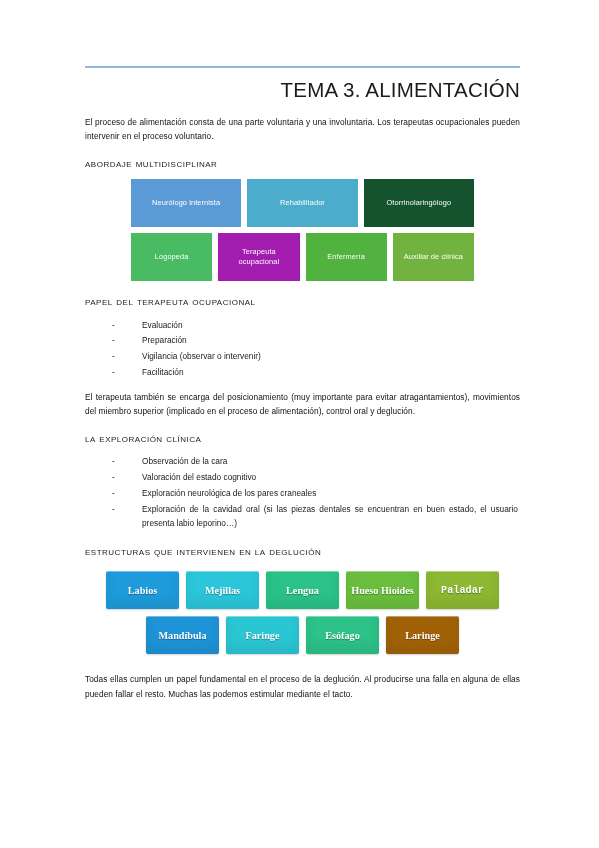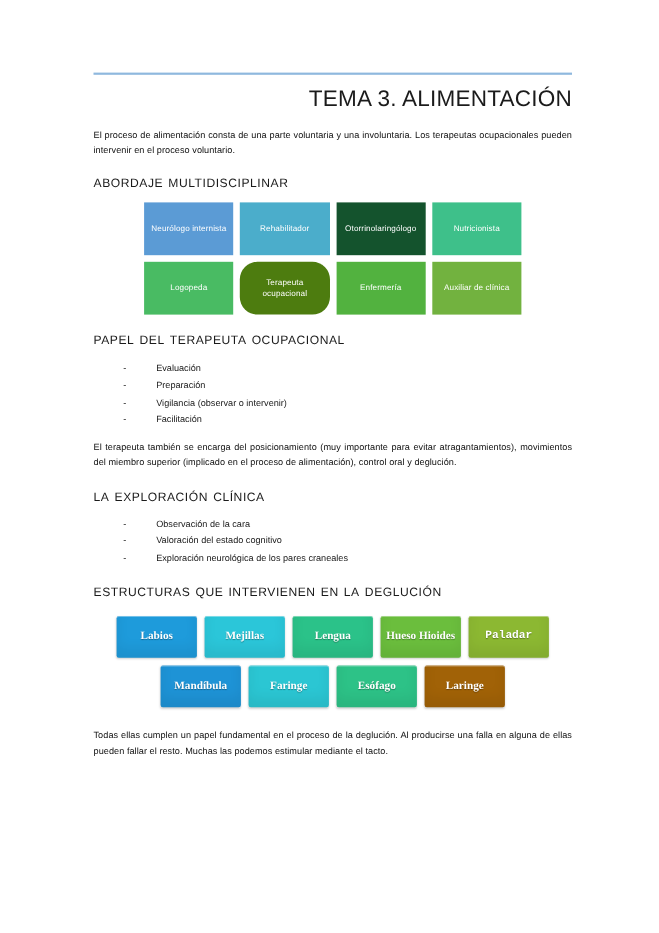--- a/index.html
+++ b/index.html
@@ -46,21 +46,21 @@
     line-height: 1.72;
     text-align: justify;
     margin: 0 0 11px 0;
     color: #111;
     letter-spacing: 0.05px;
   }
   p.body-text.tight { margin-bottom: 6px; }
 
   
   h2.section-heading {
-    font-size: 15px;
+    font-size: 11px;
     font-weight: 400;
     font-variant: small-caps;
     text-transform: lowercase;
     letter-spacing: 0.5px;
     color: #1b1b1b;
     margin: 14px 0 9px 0;
     line-height: 1.2;
   }
   h2.section-heading::first-letter { font-size: 1em; }
 
@@ -159,25 +159,24 @@
 
   <p class="body-text">El proceso de alimentación consta de una parte voluntaria y una involuntaria. Los terapeutas ocupacionales pueden intervenir en el proceso voluntario.</p>
 
   <h2 class="section-heading">Abordaje multidisciplinar</h2>
 
   <div class="smartart-flat">
     <div class="sa-row">
       <div class="sa-box" style="background-color: rgb(91, 155, 213);">Neurólogo internista</div>
       <div class="sa-box" style="background-color: rgb(75, 173, 203);">Rehabilitador</div>
       <div class="sa-box" style="background-color: #14532d;">Otorrinolaringólogo</div>
-      <div class="sa-box" style="background-color: rgb(62, 192, 138);">Nutricionista</div>
     </div>
     <div class="sa-row">
       <div class="sa-box" style="background-color: rgb(73, 187, 99);">Logopeda</div>
-      <div class="sa-box" style="background-color: #4d7c0f; border-radius: 16px;">Terapeuta ocupacional</div>
+      <div class="sa-box" style="background-color: #a21caf;">Terapeuta ocupacional</div>
       <div class="sa-box" style="background-color: rgb(82, 178, 63);">Enfermería</div>
       <div class="sa-box" style="background-color: rgb(114, 178, 63);">Auxiliar de clínica</div>
     </div>
   </div>
 
 
   <h2 class="section-heading">Papel del terapeuta ocupacional</h2>
 
 
   <ul class="dash-list">
@@ -188,20 +187,21 @@
   </ul>
 
   <p class="body-text">El terapeuta también se encarga del posicionamiento (muy importante para evitar atragantamientos), movimientos del miembro superior (implicado en el proceso de alimentación), control oral y deglución.</p>
 
   <h2 class="section-heading">La exploración clínica</h2>
 
   <ul class="dash-list">
     <li>Observación de la cara</li>
     <li>Valoración del estado cognitivo</li>
     <li>Exploración neurológica de los pares craneales</li>
+    <li class="wrap">Exploración de la cavidad oral (si las piezas dentales se encuentran en buen estado, el usuario presenta labio leporino…)</li>
   </ul>
 
   <h2 class="section-heading">Estructuras que intervienen en la deglución</h2>
 
   <div class="smartart-gloss">
     <div class="ga-row">
       <div class="ga-box" style="background-color: rgb(30, 155, 219);">Labios</div>
       <div class="ga-box" style="background-color: rgb(43, 198, 217);">Mejillas</div>
       <div class="ga-box" style="background-color: rgb(43, 194, 137);">Lengua</div>
       <div class="ga-box" style="background-color: rgb(107, 190, 61);">Hueso Hioides</div>

